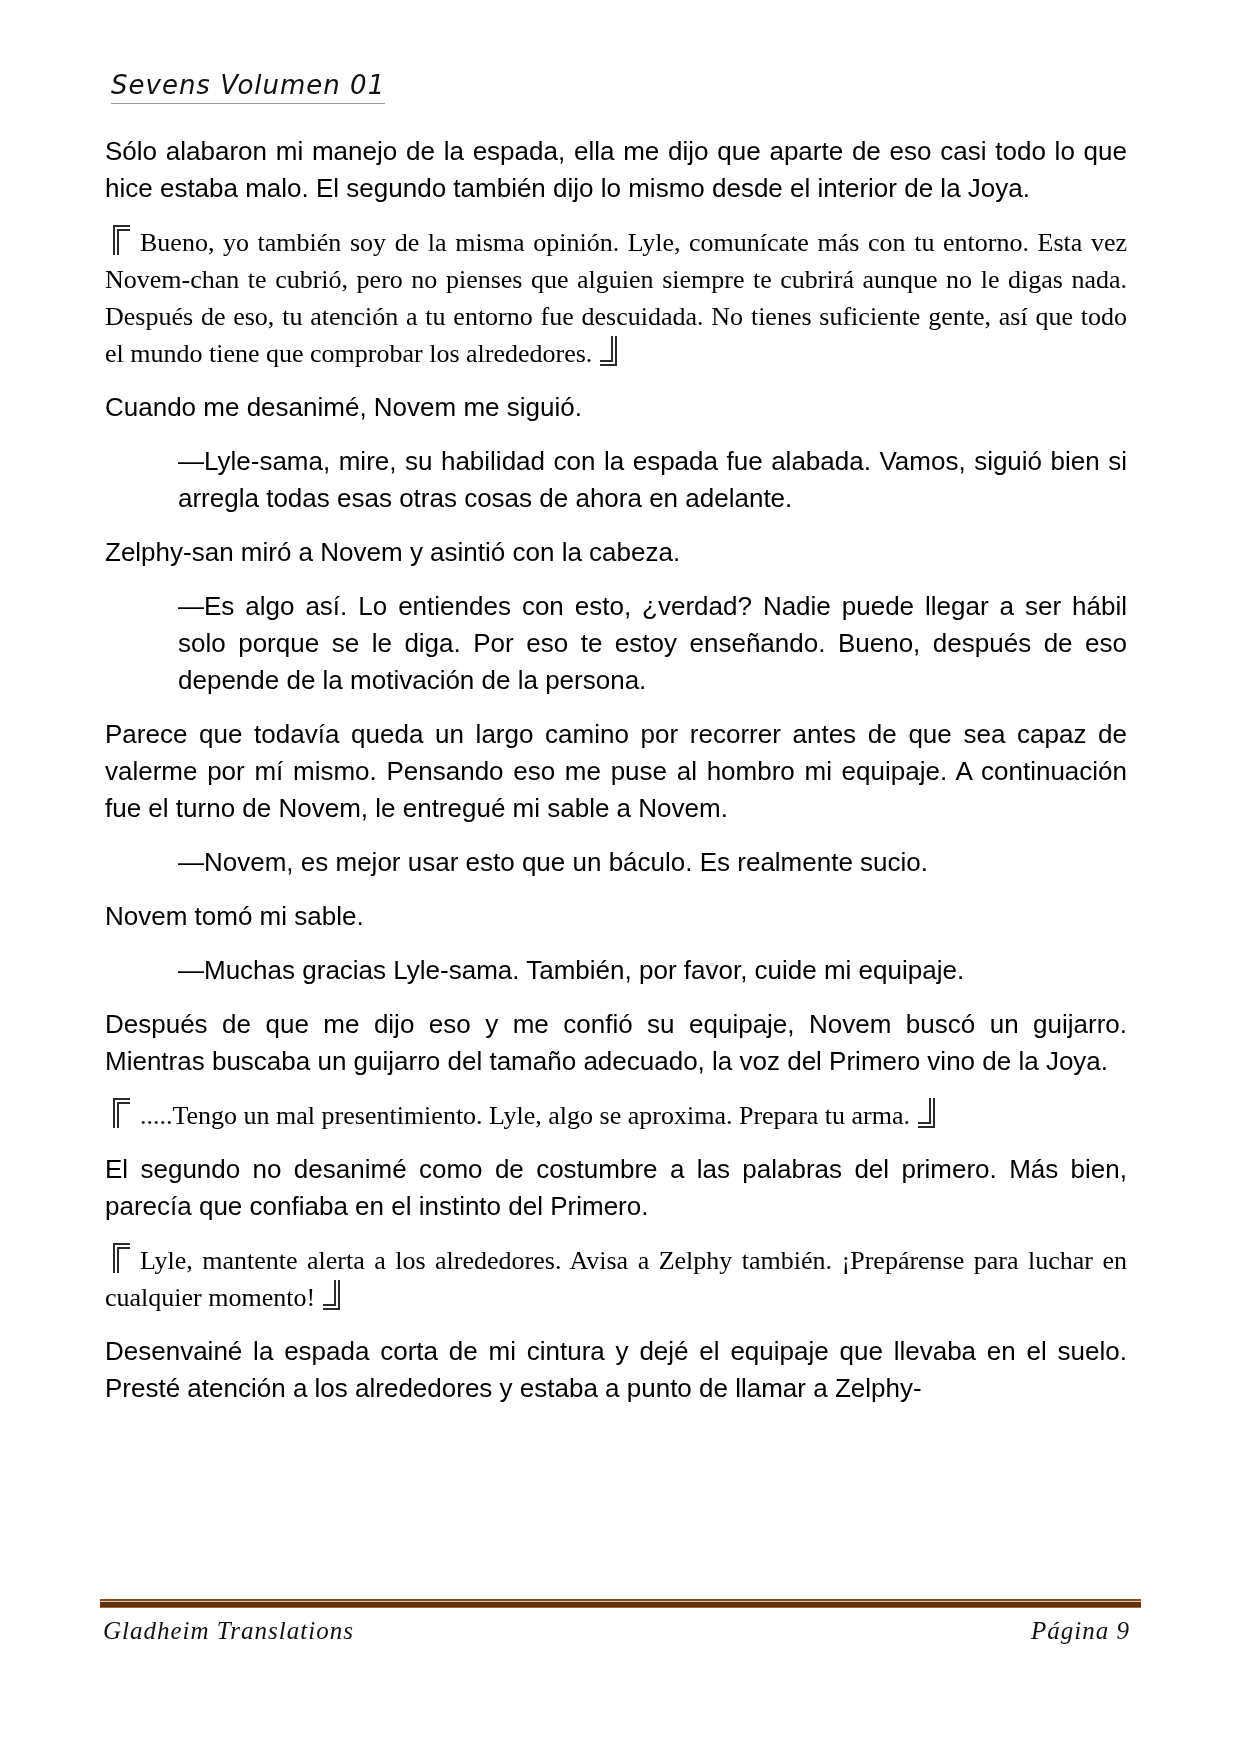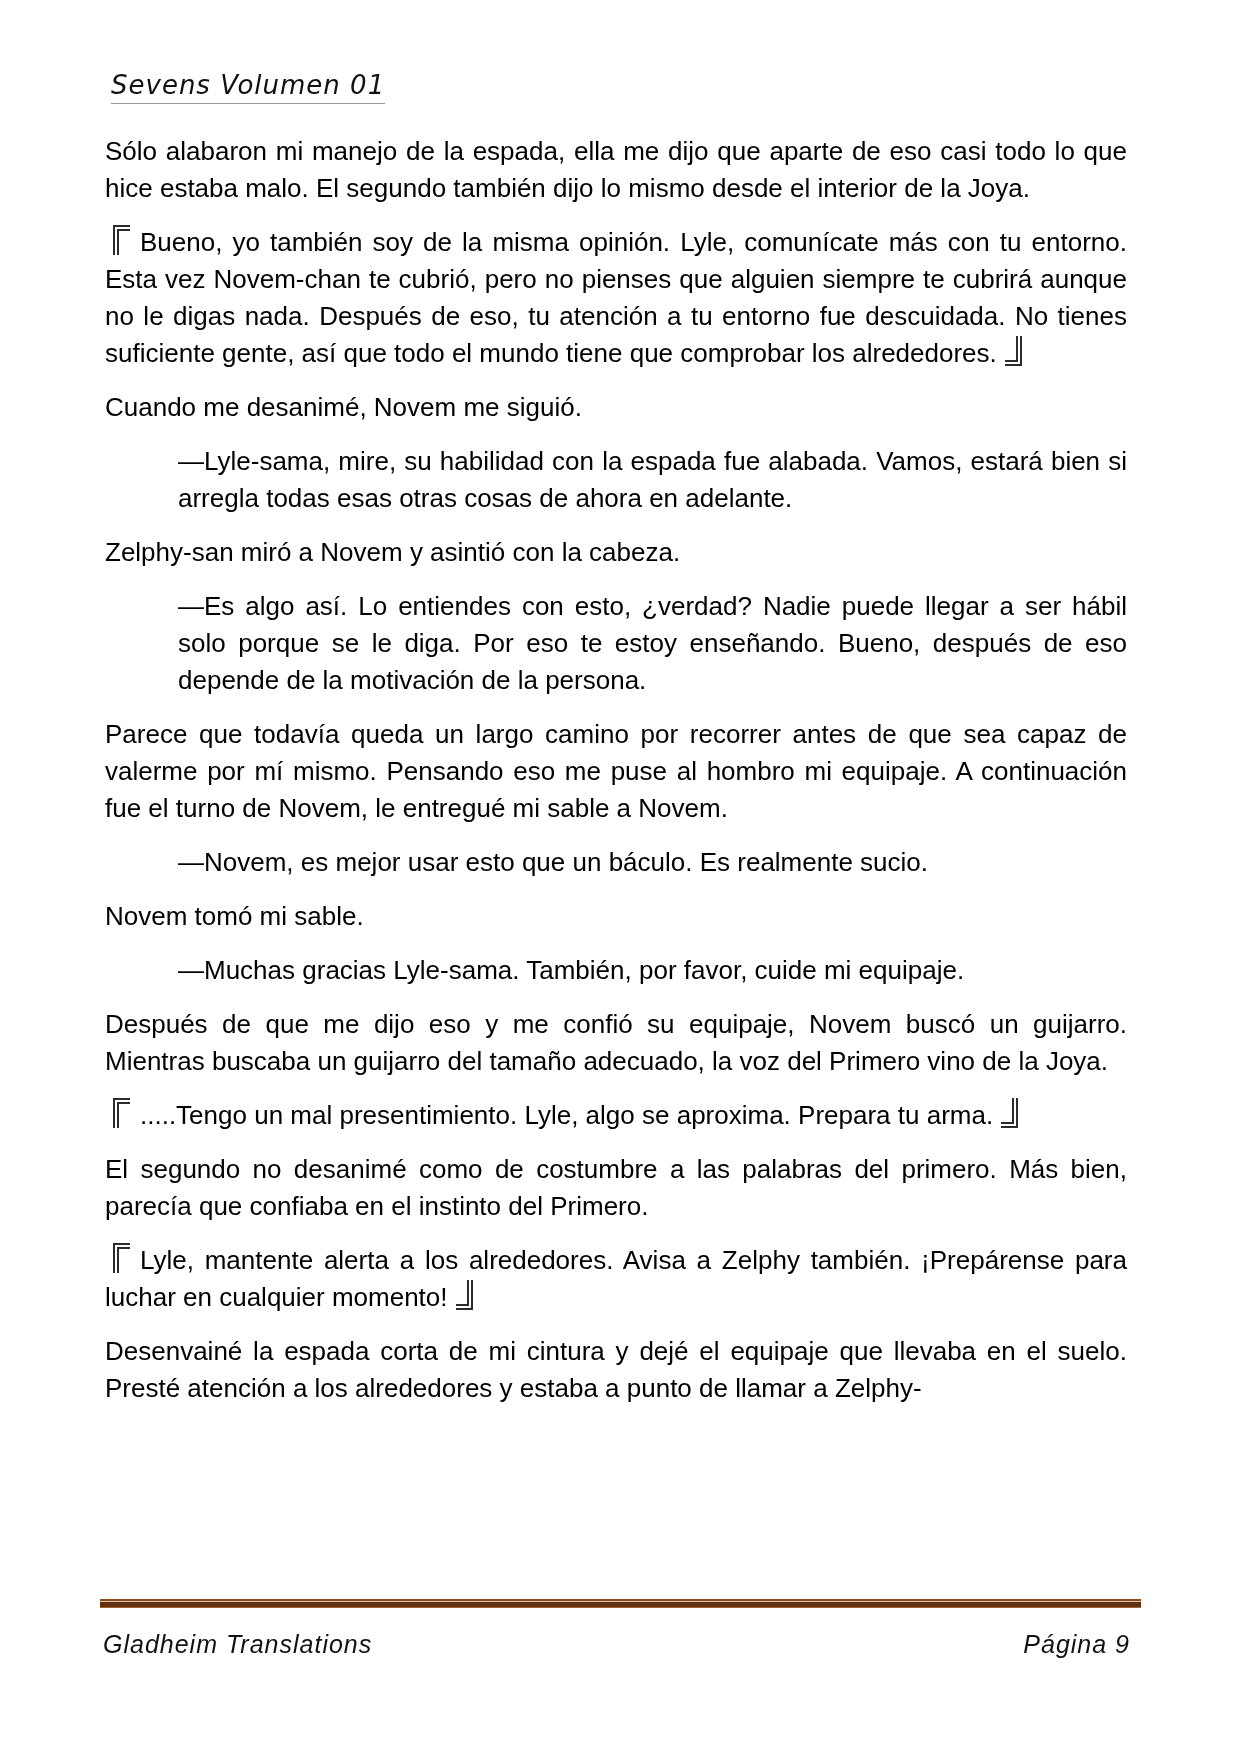--- a/index.html
+++ b/index.html
@@ -28,21 +28,21 @@
   }
   
   .content{
     position:absolute;top:133px;left:105px;width:1022px;
     font-size:26px;line-height:37px;
     text-align:justify;
   }
   .para{margin:0 0 17px 0;}
   .para:last-child{margin-bottom:0;}
   .para.dialogue{margin-left:73px;}
-  .para.bracket{text-indent:8px;}
+  .para.bracket{text-indent:8px;font-family:Liberation Serif, serif;}
   
   .obr,.cbr{
     display:inline-block;
     width:11px;height:24px;
     vertical-align:-4px;
   }
   .obr{
     border-left:6px double #2b2b2b;
     border-top:6px double #2b2b2b;
     margin-right:10px;
@@ -57,46 +57,45 @@
     position:absolute;left:100px;top:1599px;width:1041px;height:9px;
     background:linear-gradient(to bottom,
       #8c4a1d 0px,#8c4a1d 2px,
       #d9c4ad 2px,#d9c4ad 3px,
       #5e3110 3px,#5e3110 8px,
       #a2642f 8px,#a2642f 9px);
   }
   .footer{
     position:absolute;left:103px;top:1617px;width:1027px;
     display:flex;justify-content:space-between;align-items:baseline;
-    font-family:Liberation Sans, sans-serif;
+    font-family:Liberation Serif, serif;
     font-style:italic;
     font-size:25px;
     letter-spacing:1px;
     color:#111;
-    margin-top:13px;
   }
 </style>
 </head>
 <body>
 
 <div class="page">
 
   <div class="header">
     <span class="header-title">Sevens Volumen 01</span>
   </div>
 
   <div class="content">
 
     <p class="para"><span>Sólo alabaron mi manejo de la espada, ella me dijo que aparte de eso casi todo lo que hice estaba malo. El segundo también dijo lo mismo desde el interior de la Joya.</span></p>
 
     <p class="para bracket"><span class="obr"></span><span>Bueno, yo también soy de la misma opinión. Lyle, comunícate más con tu entorno. Esta vez Novem-chan te cubrió, pero no pienses que alguien siempre te cubrirá aunque no le digas nada. Después de eso, tu atención a tu entorno fue descuidada. No tienes suficiente gente, así que todo el mundo tiene que comprobar los alrededores.</span><span class="cbr"></span></p>
 
     <p class="para"><span>Cuando me desanimé, Novem me siguió.</span></p>
 
-    <p class="para dialogue"><span>—Lyle-sama, mire, su habilidad con la espada fue alabada. Vamos, estará bien si arregla todas esas otras cosas de ahora en adelante.</span></p>
+    <p class="para dialogue"><span>—Lyle-sama, mire, su habilidad con la espada fue alabada. Vamos, siguió bien si arregla todas esas otras cosas de ahora en adelante.</span></p>
 
     <p class="para"><span>Zelphy-san miró a Novem y asintió con la cabeza.</span></p>
 
     <p class="para dialogue"><span>—Es algo así. Lo entiendes con esto, ¿verdad? Nadie puede llegar a ser hábil solo porque se le diga. Por eso te estoy enseñando. Bueno, después de eso depende de la motivación de la persona.</span></p>
 
     <p class="para"><span>Parece que todavía queda un largo camino por recorrer antes de que sea capaz de valerme por mí mismo. Pensando eso me puse al hombro mi equipaje. A continuación fue el turno de Novem, le entregué mi sable a Novem.</span></p>
 
     <p class="para dialogue"><span>—Novem, es mejor usar esto que un báculo. Es realmente sucio.</span></p>
 
     <p class="para"><span>Novem tomó mi sable.</span></p>

